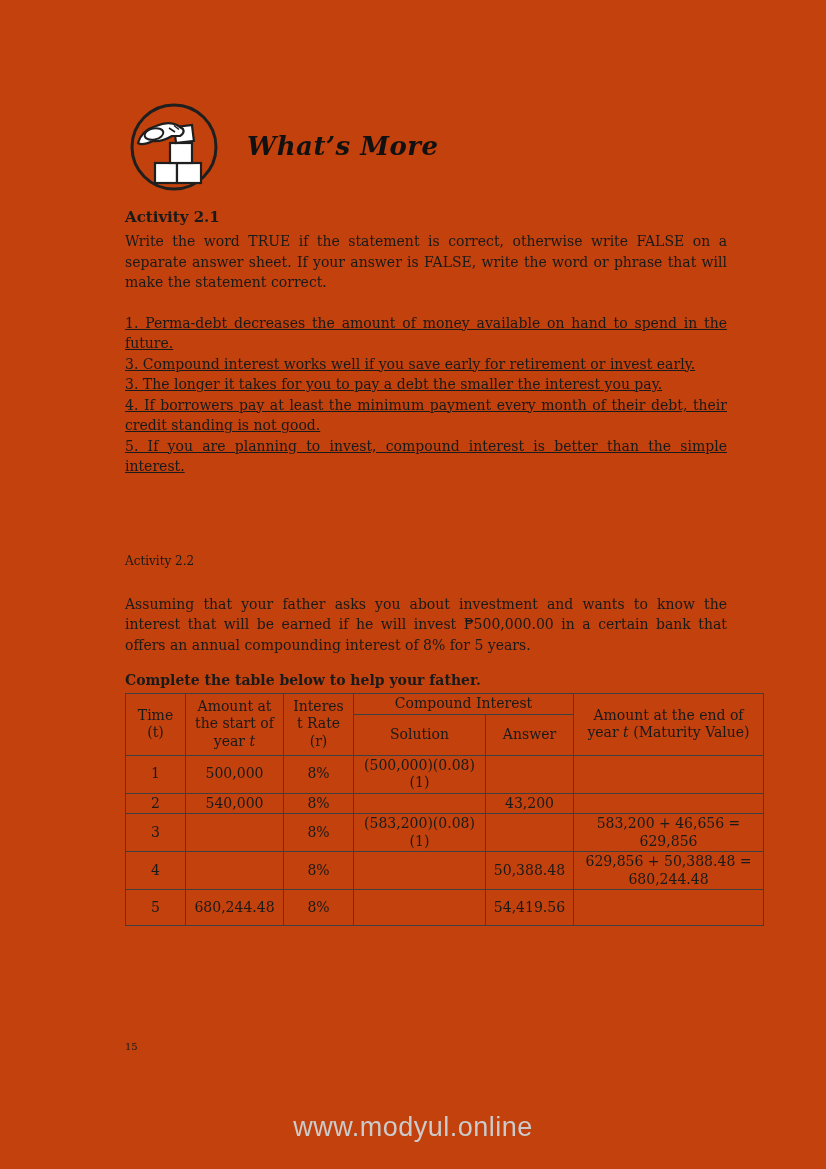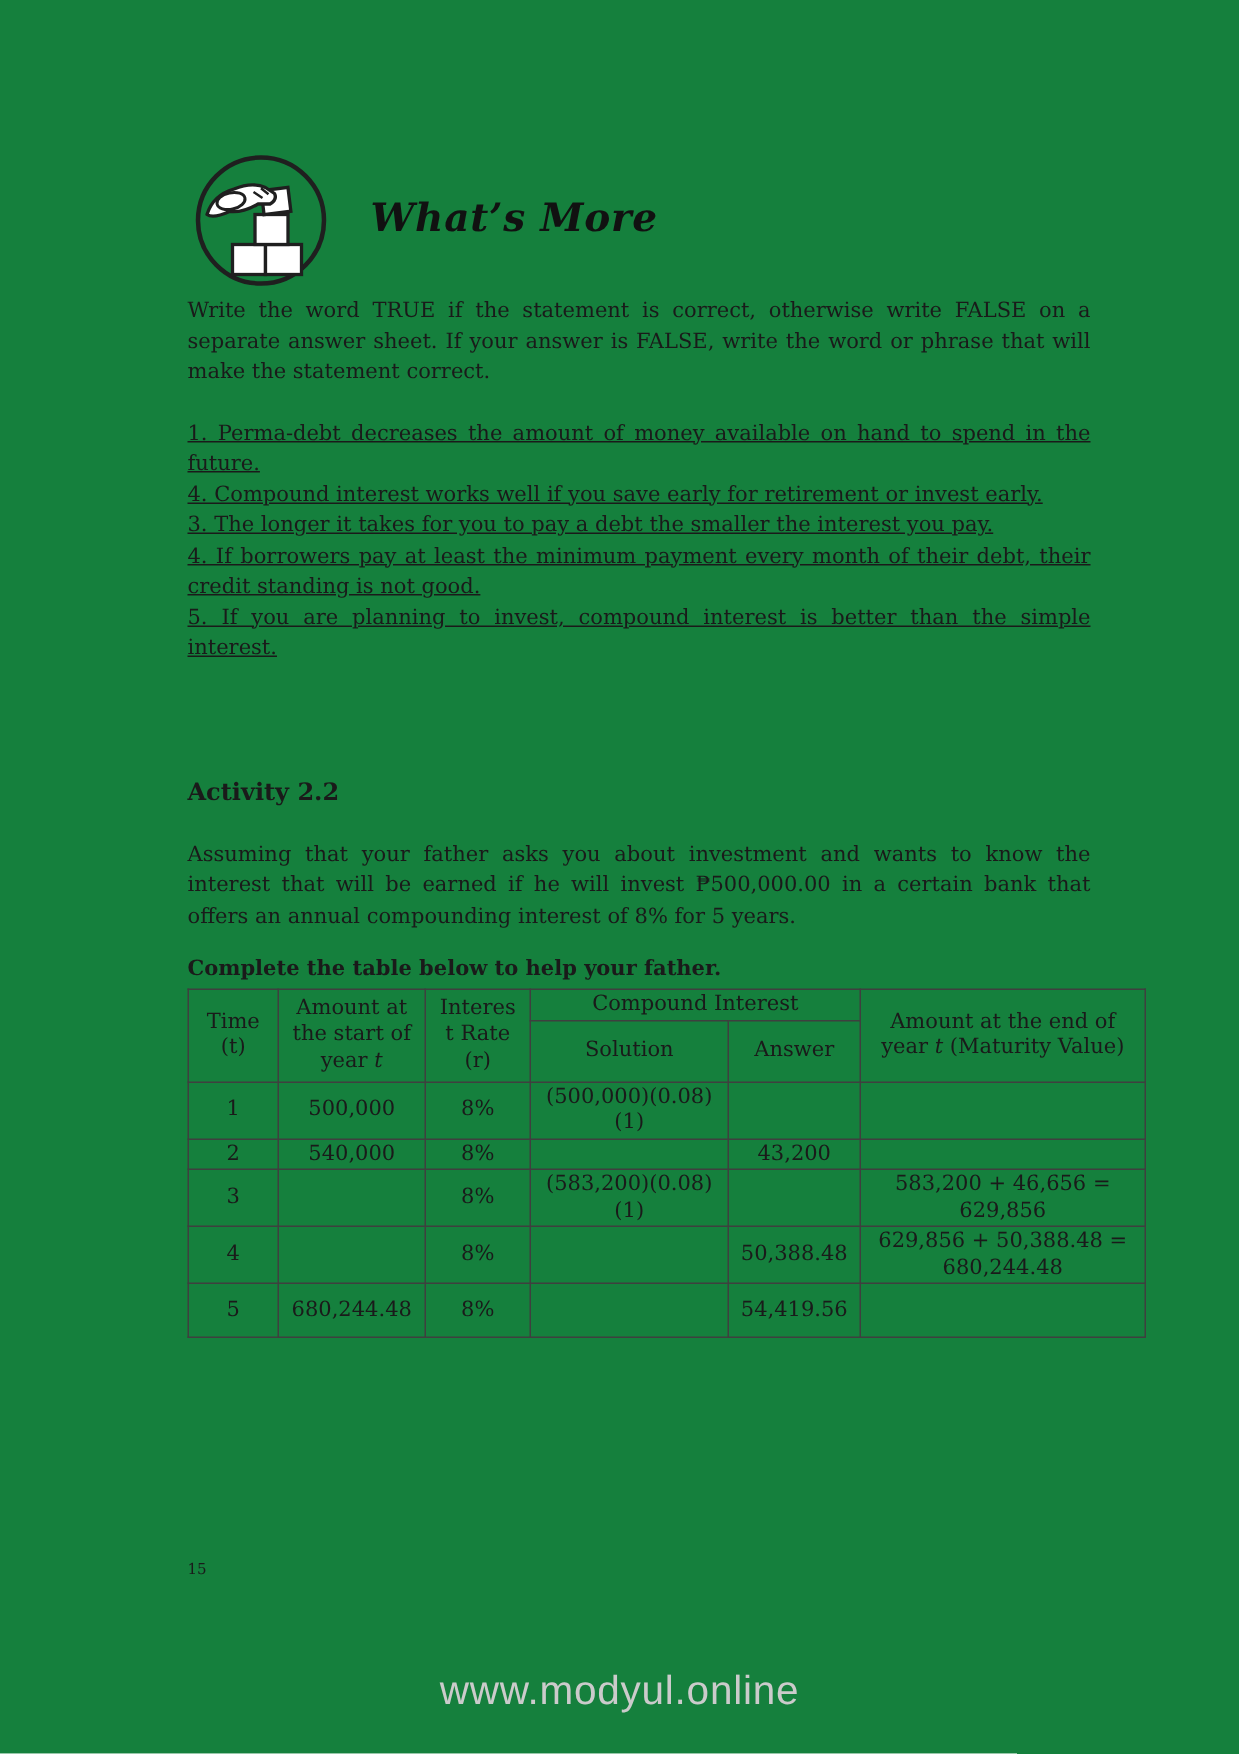--- a/index.html
+++ b/index.html
@@ -1,21 +1,21 @@
 <!DOCTYPE html>
 <html><head>
 <meta charset="utf-8">
 <style>
   * { margin:0; padding:0; box-sizing:border-box; }
   html,body { background:#ffffff; }
   .page {
     position:relative;
     width:826px; height:1169px;
     margin:0 auto;
-    background:#15803d;
+    background:#c2410c;
     font-family:"DejaVu Serif","Liberation Serif",serif;
     font-size:14px; line-height:20.5px;
     color:#1a1a1a;
     overflow:hidden;
   }
   .content { position:absolute; left:125px; top:0; width:602px; }
 
   .logo-row { margin-top:100px; display:flex; align-items:center; }
   .logo-row svg { display:block; margin-left:3px; }
   .page-title {
@@ -23,21 +23,21 @@
     font-size:26px; line-height:30px;
     font-weight:bold; font-style:italic;
     letter-spacing:0.5px;
     color:#111;
   }
 
   .act-heading { margin-top:17px; font-size:15px; line-height:17px; font-weight:bold; }
   .intro { margin-top:5px; text-align:justify; }
   .statements { margin-top:20px;text-decoration:underline; }
   .statements p { text-align:justify; }
-  .act2-heading { margin-top:76px; font-size:16px; line-height:17px; font-weight:bold; }
+  .act2-heading { margin-top:76px; font-size:12px; line-height:17px; font-weight:normal; }
   .intro2 { margin-top:24px; text-align:justify; }
   .table-caption { margin-top:15px;font-weight:bold; }
 
   table.interest {
     margin-top:2px;
     border-collapse:collapse;
     table-layout:fixed;
     width:638px;
     font-size:14px; line-height:17.5px;
   }
@@ -92,25 +92,26 @@
         <rect x="49" y="63" width="24" height="20" fill="#fff" stroke="#1f1f1f" stroke-width="2.2"></rect>
         <rect x="42" y="43" width="22" height="20" fill="#fff" stroke="#1f1f1f" stroke-width="2.2"></rect>
         <rect x="47" y="26" width="18" height="16" fill="#fff" stroke="#1f1f1f" stroke-width="2.2" transform="rotate(-7 56 34)"></rect>
         <path d="M10,43 Q14,30 28,26 Q40,21 49,25 L55,29 Q57,33 52,36 L44,36 Q34,42 25,41 Q14,46 10,43 Z" fill="#ffffff" stroke="#1f1f1f" stroke-width="2.2" stroke-linejoin="round"></path>
         <ellipse cx="26" cy="34" rx="9.5" ry="5.5" fill="none" stroke="#1f1f1f" stroke-width="2" transform="rotate(-12 26 34)"></ellipse>
         <path d="M41,28 L47,32 M46,25.5 L51,29.5" stroke="#1f1f1f" stroke-width="1.6" fill="none"></path>
       </svg>
       <div class="page-title">What’s More</div>
     </div>
 
+    <div class="act-heading">Activity 2.1</div>
     <p class="intro">Write the word TRUE if the statement is correct, otherwise write FALSE on a separate answer sheet. If your answer is FALSE, write the word or phrase that will make the statement correct.</p>
 
     <div class="statements">
       <p>1. Perma-debt decreases the amount of money available on hand to spend in the future.</p>
-      <p>4. Compound interest works well if you save early for retirement or invest early.</p>
+      <p>3. Compound interest works well if you save early for retirement or invest early.</p>
       <p>3. The longer it takes for you to pay a debt the smaller the interest you pay.</p>
       <p>4. If borrowers pay at least the minimum payment every month of their debt, their credit standing is not good.</p>
       <p>5. If you are planning to invest, compound interest is better than the simple interest.</p>
     </div>
 
     <div class="act2-heading">Activity 2.2</div>
     <p class="intro2">Assuming that your father asks you about investment and wants to know the interest that will be earned if he will invest ₱500,000.00 in a certain bank that offers an annual compounding interest of 8% for 5 years.</p>
 
     <p class="table-caption">Complete the table below to help your father.</p>
 

